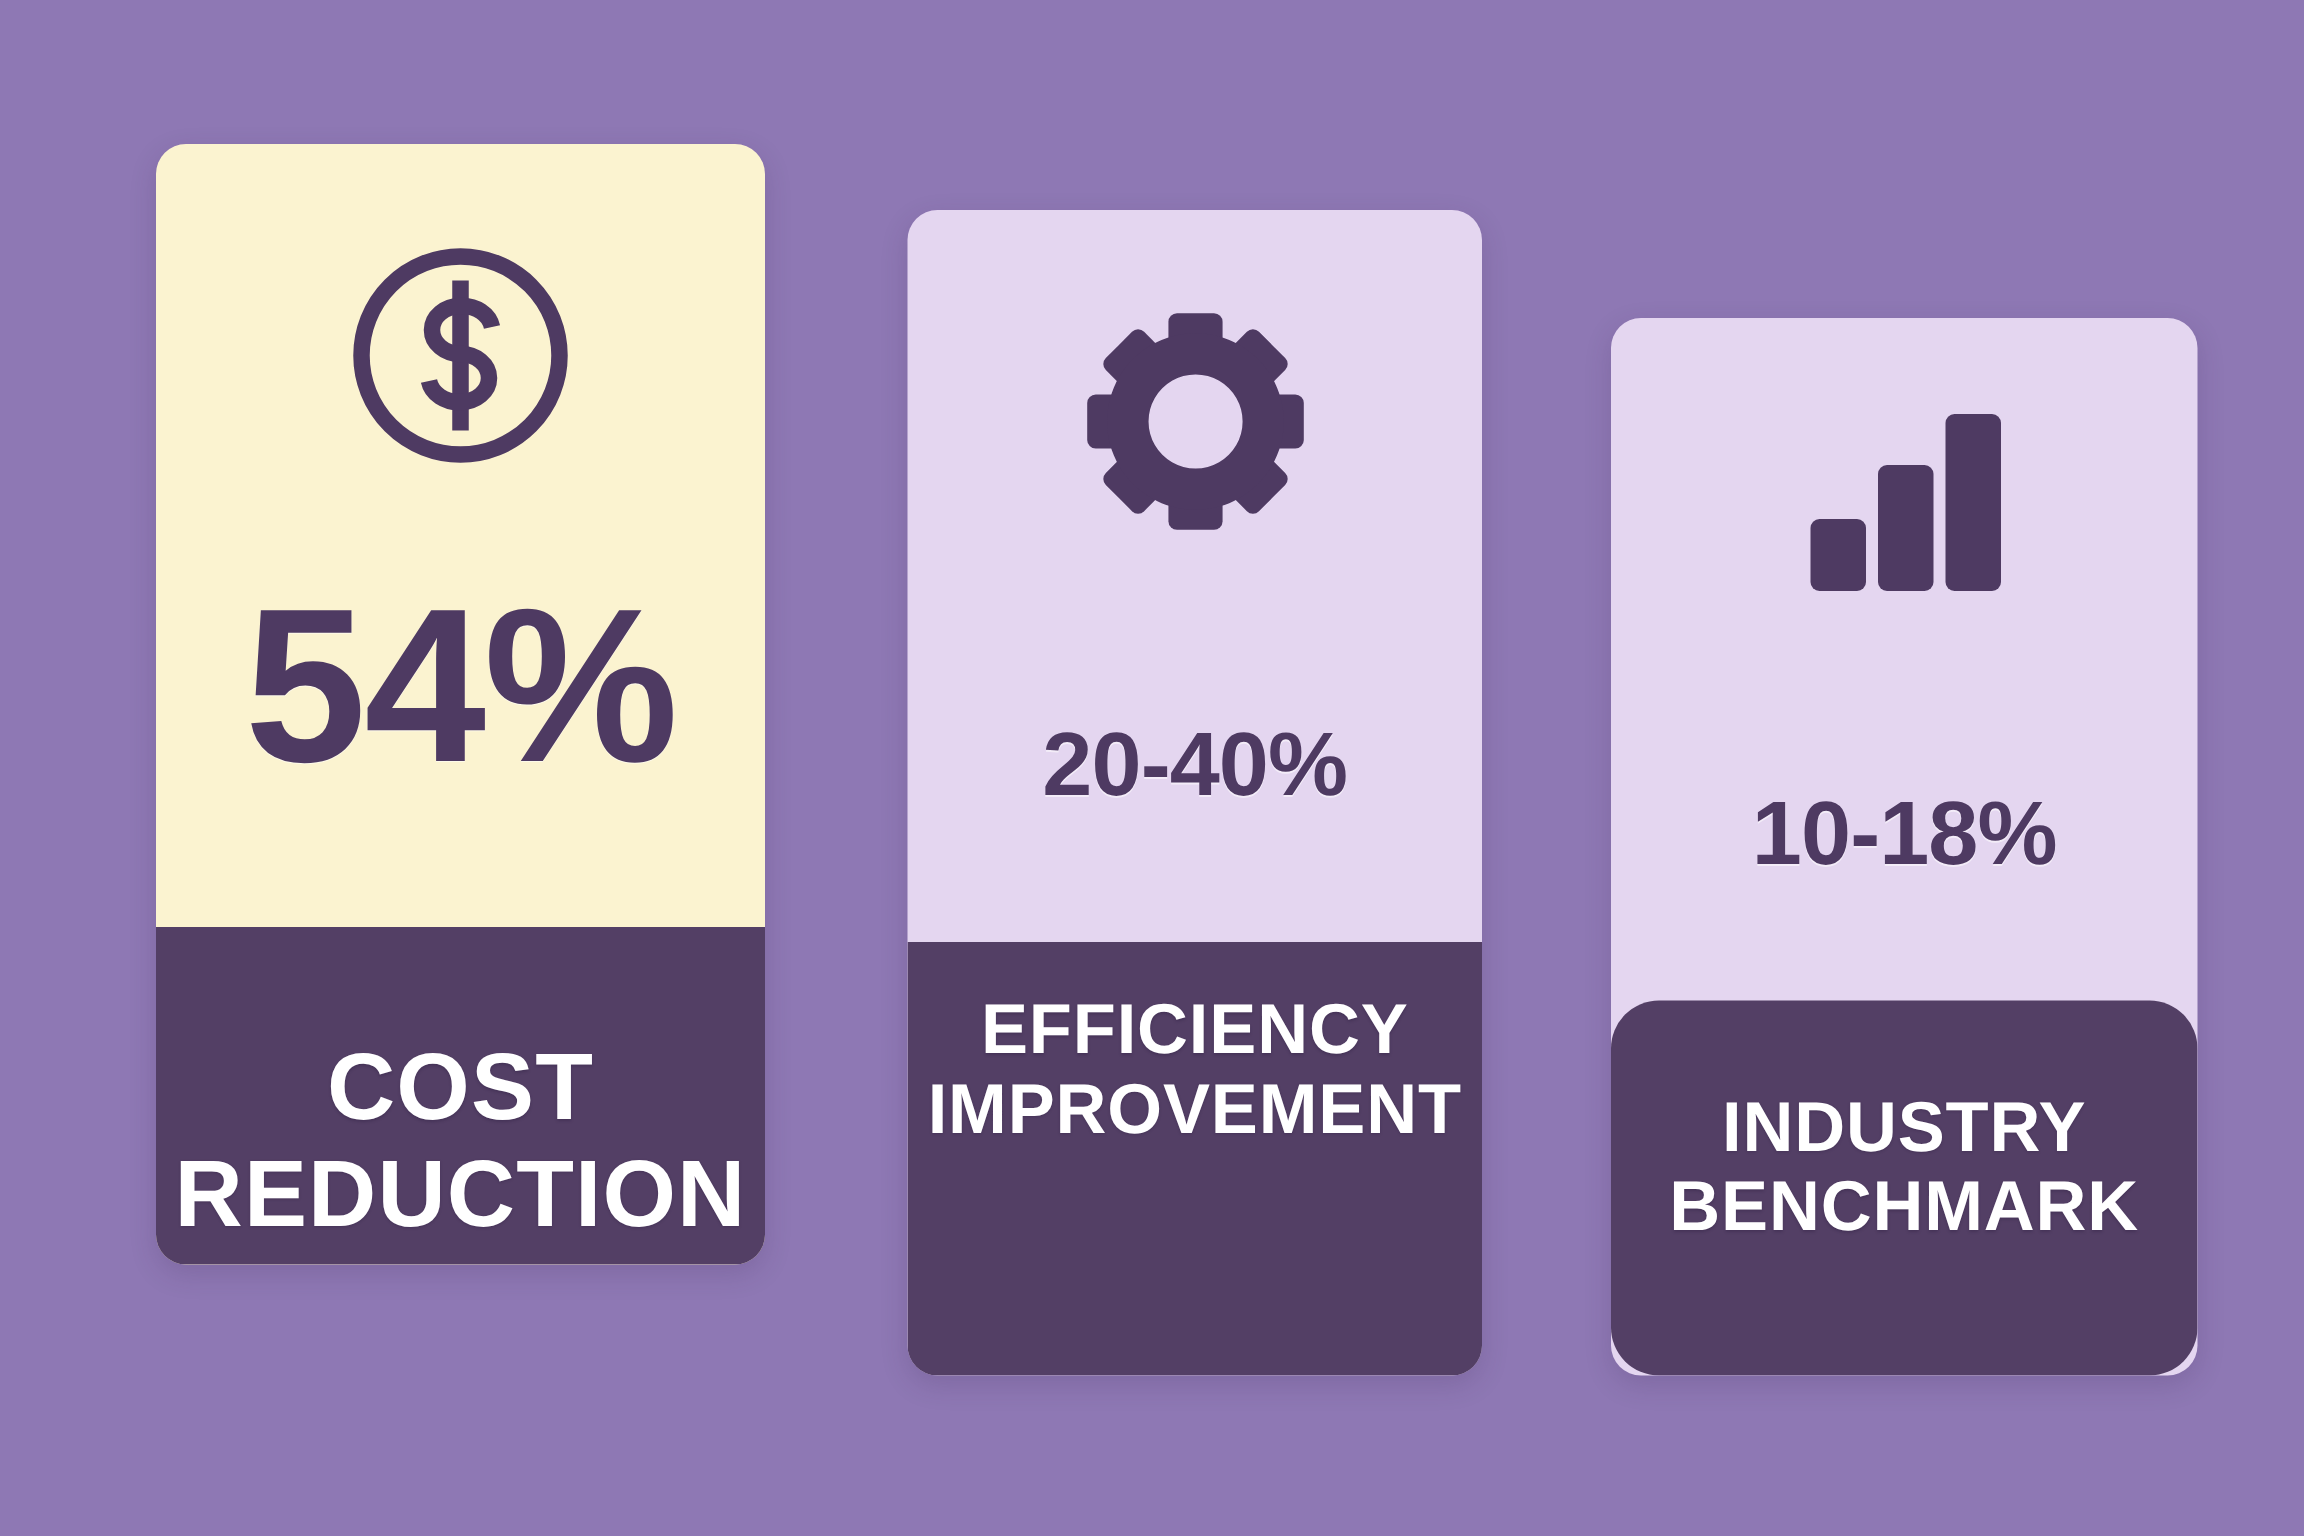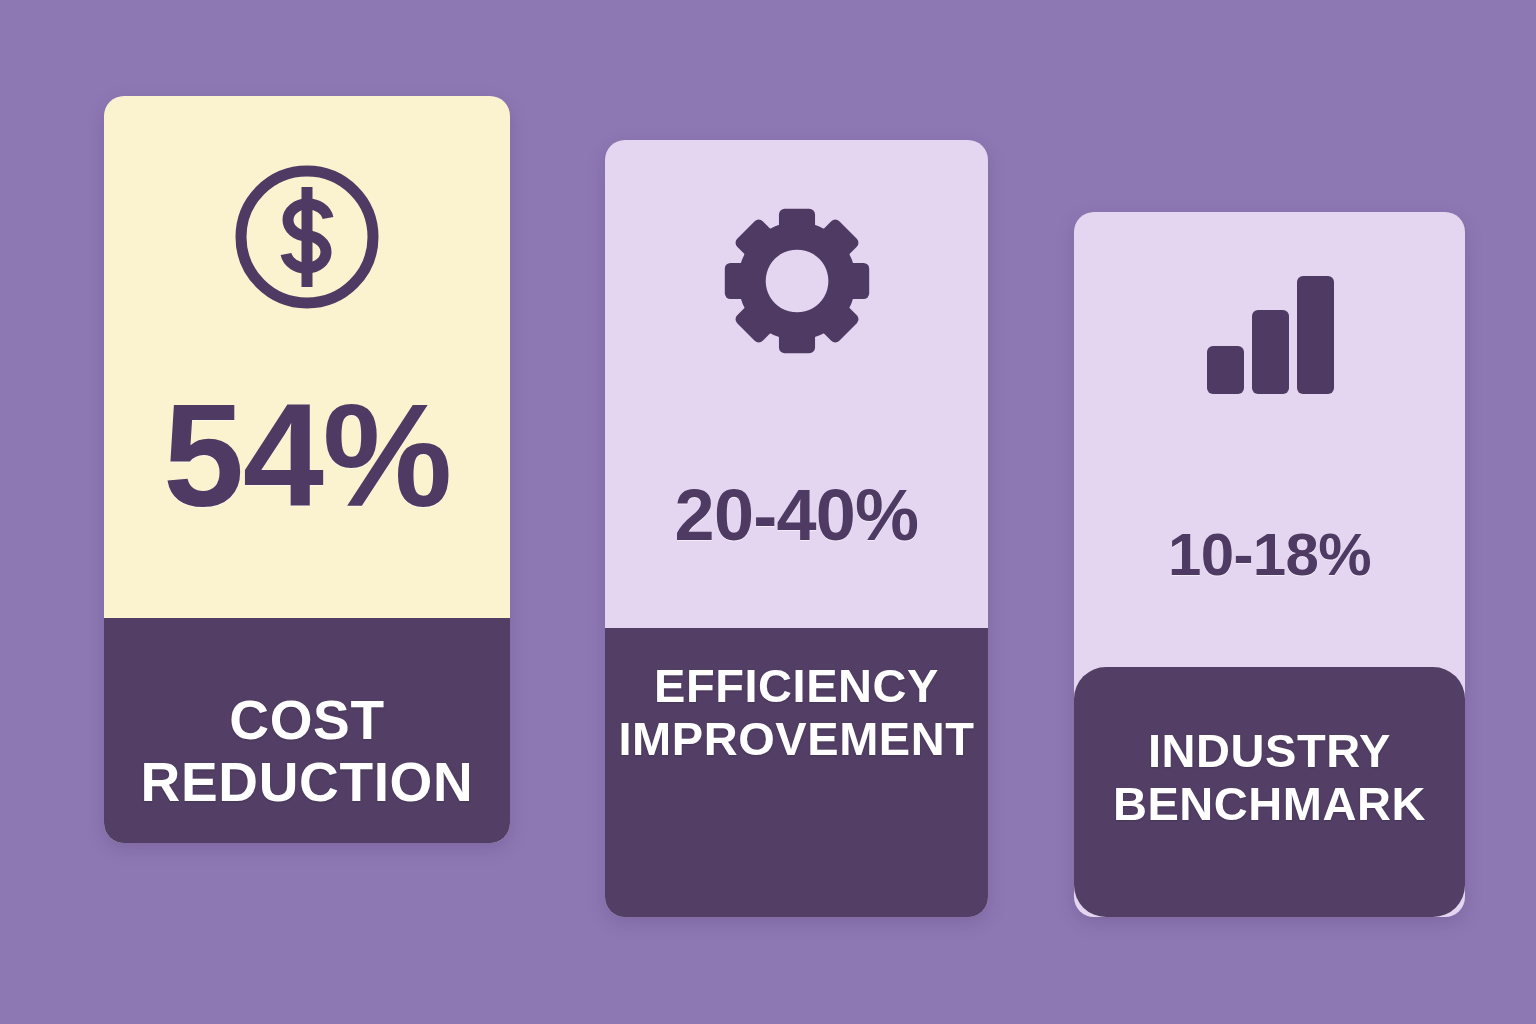--- a/index.html
+++ b/index.html
@@ -81,32 +81,32 @@
   #card-cost-reduction {
     left: 104px;
     top: 96px;
     width: 406px;
     height: 747px;
     background: #fbf3d0;
   }
   #card-cost-reduction .card-top { height: 522px; padding-top: 67px; }
   #card-cost-reduction .card-value { font-size: 146px; margin-top: 68px; }
   #card-cost-reduction .card-footer { padding-top: 72px; }
-  #card-cost-reduction .card-label { font-size: 55px; }
+  #card-cost-reduction .card-label { font-size: 63px; }
 
   
   #card-efficiency-improvement {
     left: 605px;
     top: 140px;
     width: 383px;
     height: 777px;
     background: #e4d6f0;
   }
   #card-efficiency-improvement .card-top { height: 488px; padding-top: 65px; }
-  #card-efficiency-improvement .card-value { font-size: 72px; margin-top: 118px; }
+  #card-efficiency-improvement .card-value { font-size: 60px; margin-top: 118px; }
   #card-efficiency-improvement .card-footer { padding-top: 32px; }
   #card-efficiency-improvement .card-label { font-size: 47px; }
 
   
   #card-industry-benchmark {
     left: 1074px;
     top: 212px;
     width: 391px;
     height: 705px;
     background: #e4d6f0;

